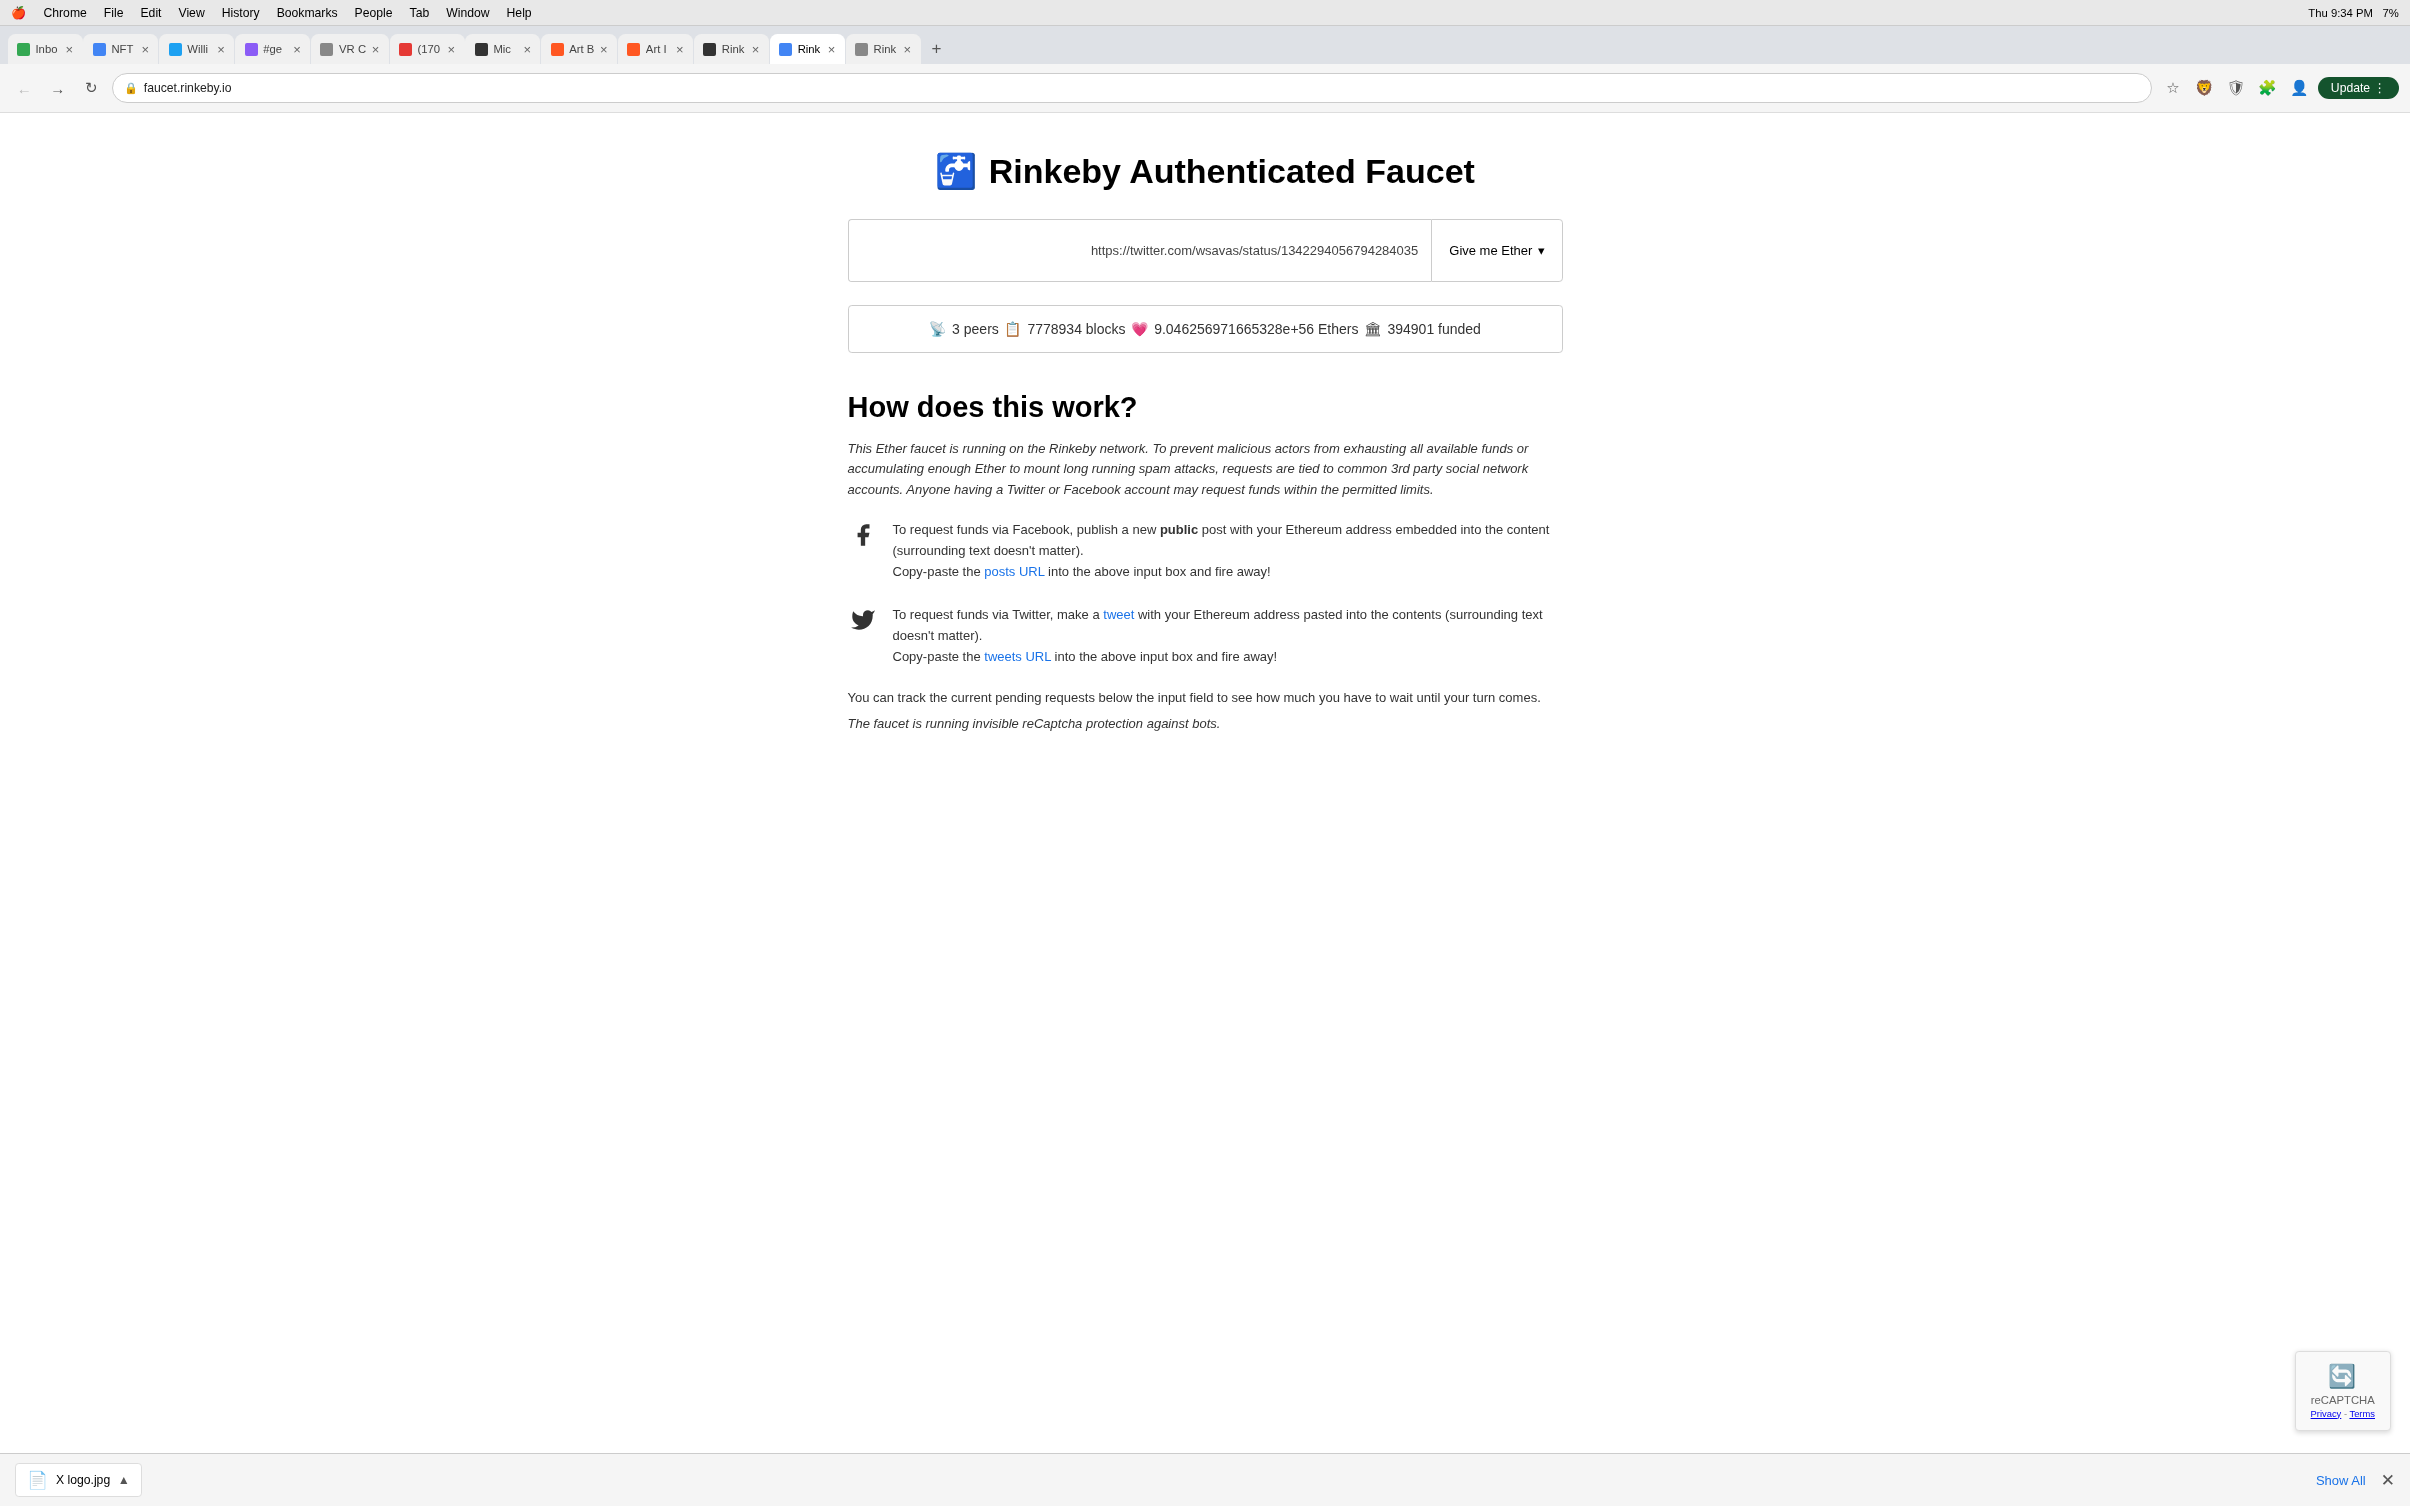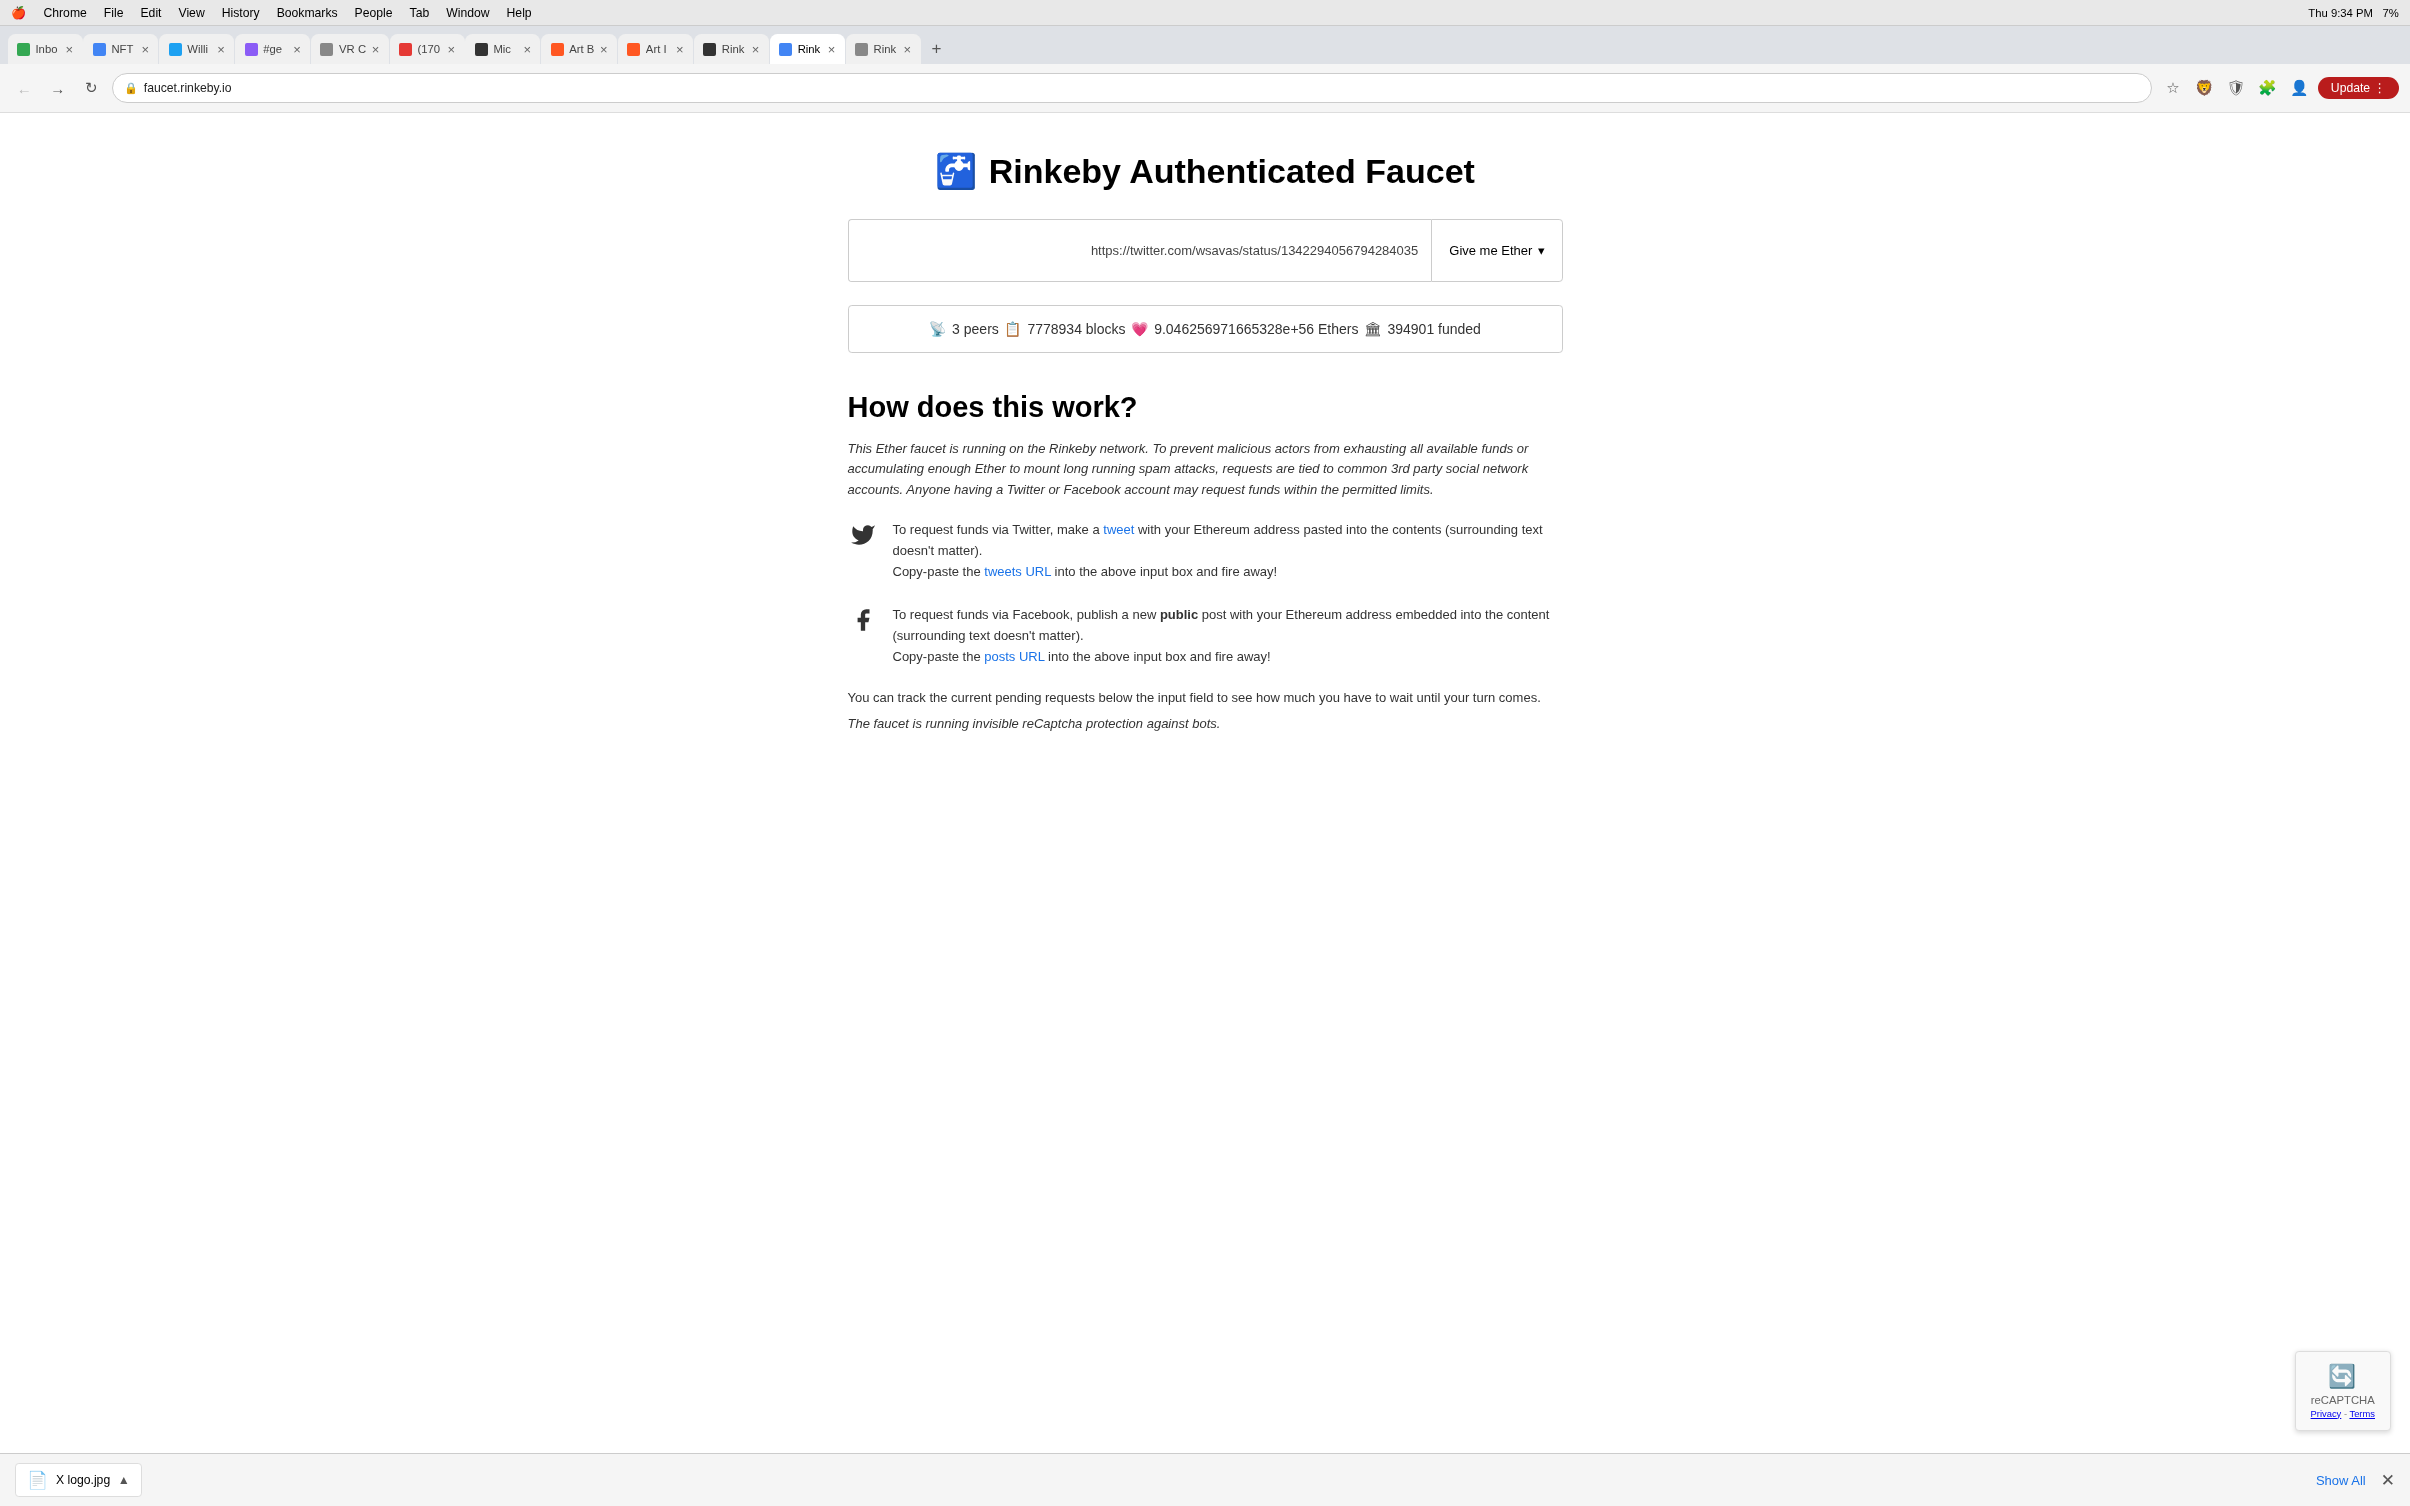--- a/index.html
+++ b/index.html
@@ -100,21 +100,21 @@
     .url-text { flex: 1; font-size: 12.2px; color: #222; }
     .toolbar-icons {
       display: flex; align-items: center; gap: 5.6px;
     }
     .toolbar-icon {
       width: 26px; height: 26px;
       display: flex; align-items: center; justify-content: center;
       border-radius: 50%; color: #555; font-size: 15px; cursor: pointer;
     }
     .update-btn {
-      background: #b91c1c;
+      background: #14532d;
       color: #fff;
       border-radius: 15px;
       padding: 3.8px 13px;
       font-size: 12.2px;
       cursor: pointer;
       display: flex; align-items: center; gap: 3.8px;
     }
 
     
     .page-content {
@@ -448,43 +448,43 @@
         <span>394901 funded</span>
       </div>
 
       <div class="how-section">
         <h2 class="how-title">How does this work?</h2>
         <p class="how-description">This Ether faucet is running on the Rinkeby network. To prevent malicious actors from exhausting all available funds or accumulating enough Ether to mount long running spam attacks, requests are tied to common 3rd party social network accounts. Anyone having a Twitter or Facebook account may request funds within the permitted limits.</p>
 
         <div class="social-item">
           <div class="social-icon">
             <svg viewBox="0 0 24 24" width="26" height="26" fill="currentColor">
+              <path d="M18 2h-3a5 5 0 00-5 5v3H7v4h3v8h4v-8h3l1-4h-4V7a1 1 0 011-1h3z"></path>
+            </svg>
+          </div>
+          <div class="social-text">
+            <span>To request funds via Facebook, publish a new </span><span class="bold">public</span><span> post with your Ethereum address embedded into the content (surrounding text doesn't matter).</span>
+            <br>
+            <span>Copy-paste the </span><a href="#">posts URL</a><span> into the above input box and fire away!</span>
+          </div>
+        </div>
+
+        <div class="social-item">
+          <div class="social-icon">
+            <svg viewBox="0 0 24 24" width="26" height="26" fill="currentColor">
               <path d="M23 3a10.9 10.9 0 01-3.14 1.53 4.48 4.48 0 00-7.86 3v1A10.66 10.66 0 013 4s-4 9 5 13a11.64 11.64 0 01-7 2c9 5 20 0 20-11.5a4.5 4.5 0 00-.08-.83A7.72 7.72 0 0023 3z"></path>
             </svg>
           </div>
           <div class="social-text">
             <span>To request funds via Twitter, make a </span><a href="#">tweet</a><span> with your Ethereum address pasted into the contents (surrounding text doesn't matter).</span>
             <br>
             <span>Copy-paste the </span><a href="#">tweets URL</a><span> into the above input box and fire away!</span>
           </div>
         </div>
 
-        <div class="social-item">
-          <div class="social-icon">
-            <svg viewBox="0 0 24 24" width="26" height="26" fill="currentColor">
-              <path d="M18 2h-3a5 5 0 00-5 5v3H7v4h3v8h4v-8h3l1-4h-4V7a1 1 0 011-1h3z"></path>
-            </svg>
-          </div>
-          <div class="social-text">
-            <span>To request funds via Facebook, publish a new </span><span class="bold">public</span><span> post with your Ethereum address embedded into the content (surrounding text doesn't matter).</span>
-            <br>
-            <span>Copy-paste the </span><a href="#">posts URL</a><span> into the above input box and fire away!</span>
-          </div>
-        </div>
-
         <p class="track-text">You can track the current pending requests below the input field to see how much you have to wait until your turn comes.</p>
         <p class="captcha-note">The faucet is running invisible reCaptcha protection against bots.</p>
       </div>
     </div>
   </div>
 </div>
 
 <div class="recaptcha-widget">
   <div class="recaptcha-logo">🔄</div>
   <div>reCAPTCHA</div>

